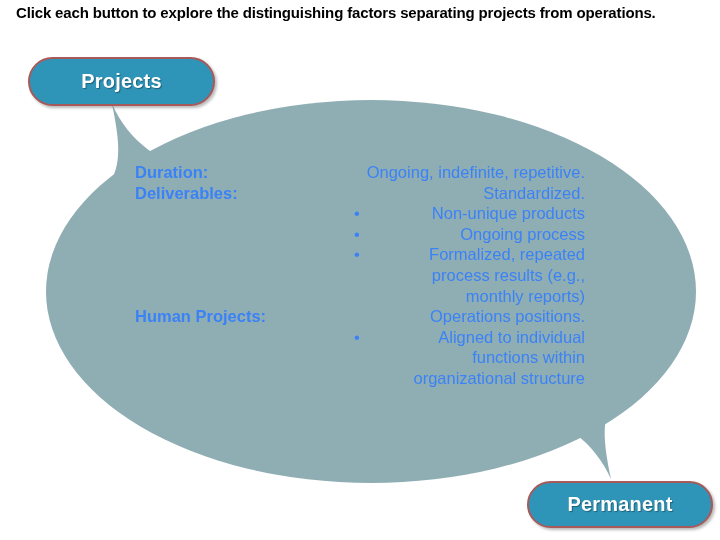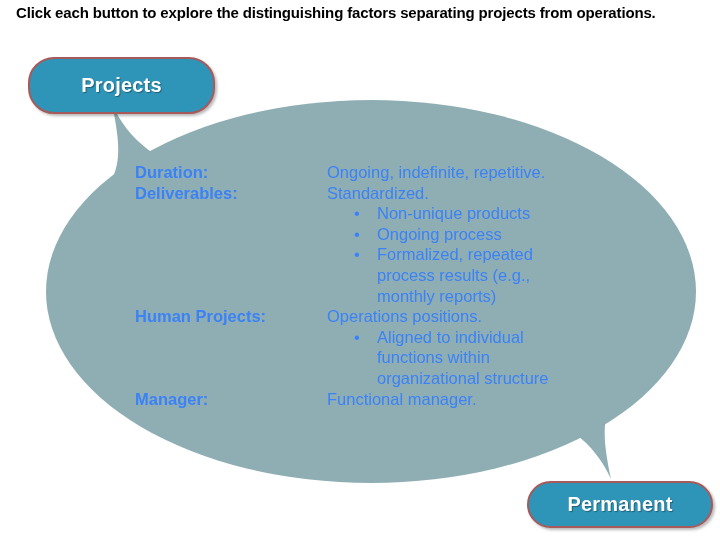--- a/index.html
+++ b/index.html
@@ -59,21 +59,21 @@
     font-size: 20px;
     letter-spacing: 0.2px;
     text-shadow: 1px 1px 1px rgba(0,0,0,0.35);
     cursor: pointer;
     box-shadow: 2px 2px 3px rgba(0,0,0,0.28);
   }
   #btn-projects {
     left: 28px;
     top: 57px;
     width: 187px;
-    height: 57px;
+    height: 49px;
   }
   #btn-operations {
     left: 527px;
     top: 481px;
     width: 186px;
     height: 47px;
   }
 
   
   #content {
@@ -90,20 +90,21 @@
     align-items: flex-start;
   }
   .row-label {
     width: 192px;
     flex: 0 0 192px;
     font-weight: bold;
     white-space: nowrap;
   }
   .row-value {
     flex: 1 1 auto;
+    text-align: right;
   }
   .bullets {
     margin: 0;
     padding: 0;
     list-style: none;
   }
   .bullets li {
     position: relative;
     padding-left: 50px;
     line-height: 20.6px;
@@ -172,20 +173,16 @@
         <div>Operations positions.</div>
         <ul class="bullets">
           <li>
             <span class="bullet-dot">•</span>
             <span>Aligned to individual functions within organizational structure</span>
           </li>
         </ul>
       </div>
     </div>
 
-    <div class="row">
-      <div class="row-label">Manager:</div>
-      <div class="row-value">Functional manager.</div>
-    </div>
 
   </div>
 
 </div>
 
 </body></html>

